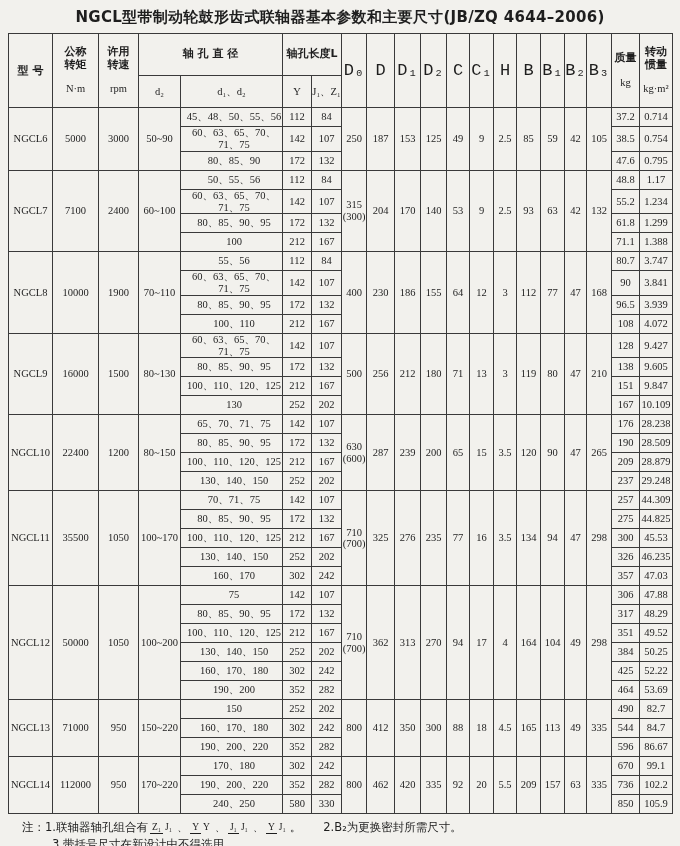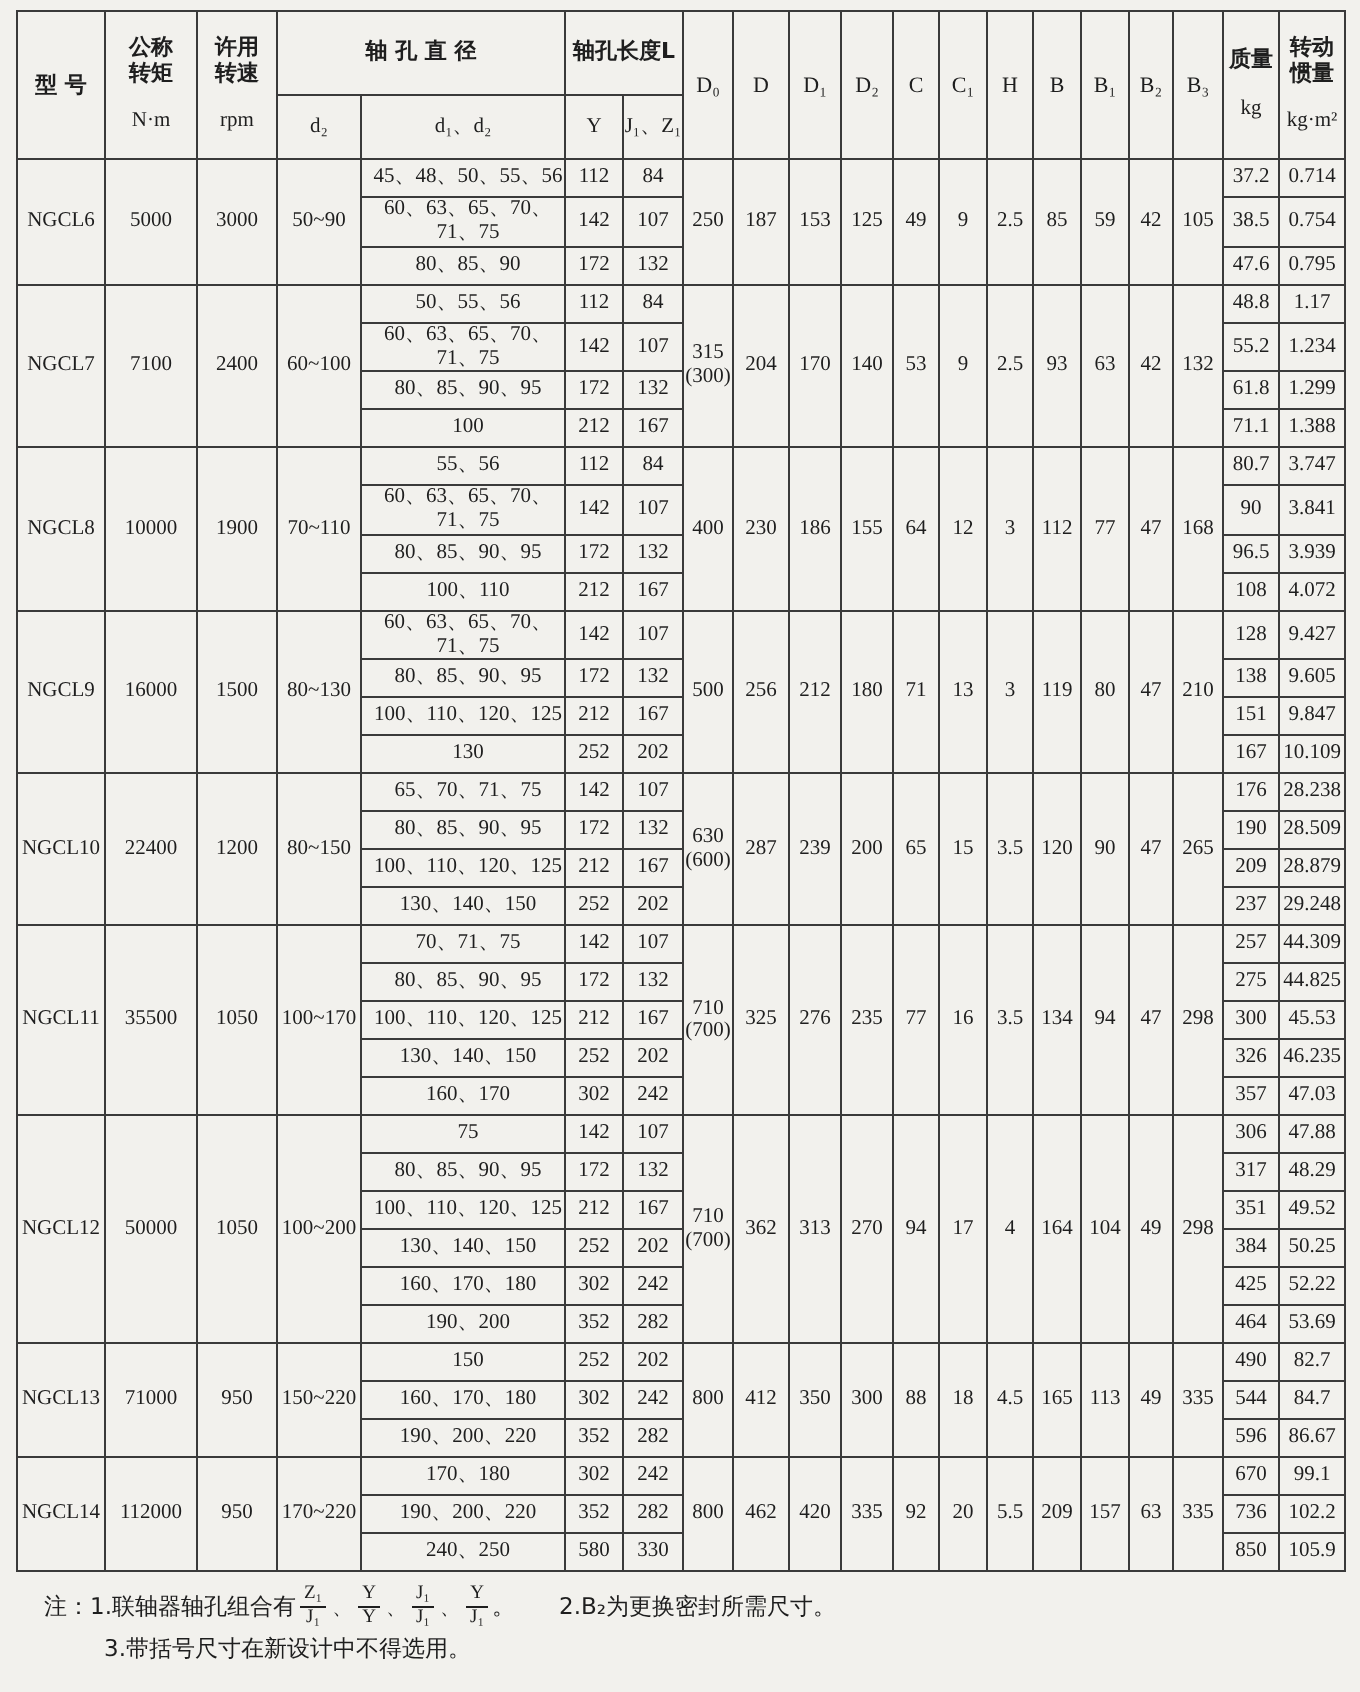--- a/index.html
+++ b/index.html
@@ -42,23 +42,23 @@
     font-size:11px;
   }
   .params thead th .unit{
     display:block;
     font-family:"Liberation Serif","DejaVu Serif",serif;
     font-weight:normal;
     font-size:10.5px;
   }
   .params thead th .cn{display:block;}
   .params thead th.dim-h{
-    font-family:Liberation Serif, serif;
+    font-family:Liberation Mono, monospace;
     font-weight:normal;
-    font-size:11px;
+    font-size:17px;
   }
   .params thead tr.sub th{
     font-family:"Liberation Serif","DejaVu Serif",serif;
     font-weight:normal;
     font-size:10.5px;
     height:25px;
   }
   .params thead tr.top th{height:32px;}
   .params tbody tr{height:19px;}
   .params tbody td.left{text-align:center;padding-left:5px;}
@@ -66,37 +66,38 @@
   .notes{
     margin:6px 0 0 14px;
     font-family:"DejaVu Sans","Liberation Sans",sans-serif;
     font-size:11.5px;
     color:#1e1e1e;
   }
   .note-line1{display:flex;align-items:center;flex-wrap:nowrap;}
   .note-gap{display:inline-block;width:22px;}
   .frac{
     display:inline-flex;
-    flex-direction:column;
+    flex-direction:row;
     align-items:center;
     font-family:"Liberation Serif","DejaVu Serif",serif;
     font-size:9.5px;
     line-height:1.15;
     margin:0 2px;
   }
   .frac .num{border-bottom:1px solid #1e1e1e;padding:0 2px;}
   .frac .den{padding:0 2px;}
   .frac-sep{font-size:10px;margin:0 1px;}
   .note-line2{margin:2px 0 0 30px;}
 </style>
 </head>
 <body>
 
 <div class="page">
 
+  <div class="title">NGCL型带制动轮鼓形齿式联轴器基本参数和主要尺寸(JB/ZQ 4644–2006)</div>
 
   <table class="params">
     <colgroup>
       <col style="width:44px">
         <col style="width:46px">
         <col style="width:40px">
       <col style="width:42px">
         <col style="width:102px">
         <col style="width:29px">
       <col style="width:30px">

